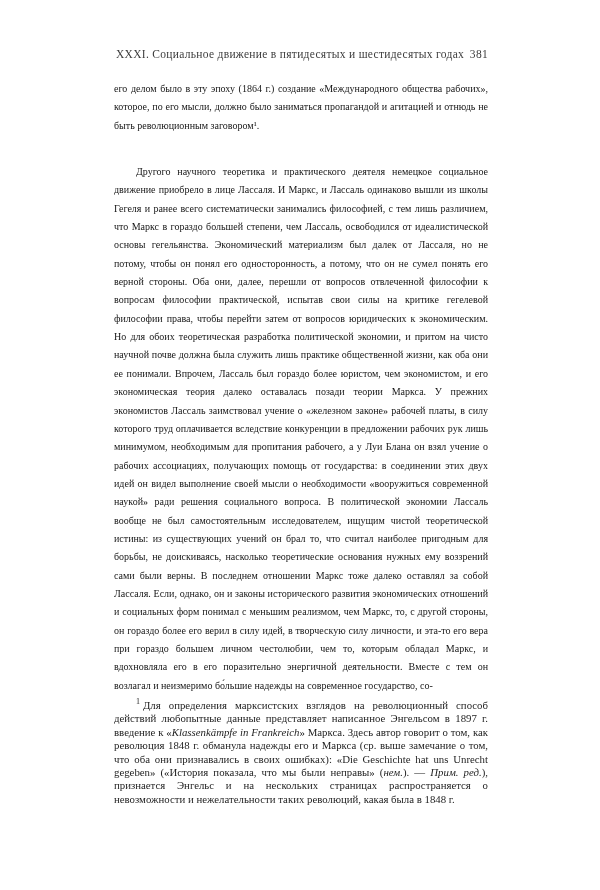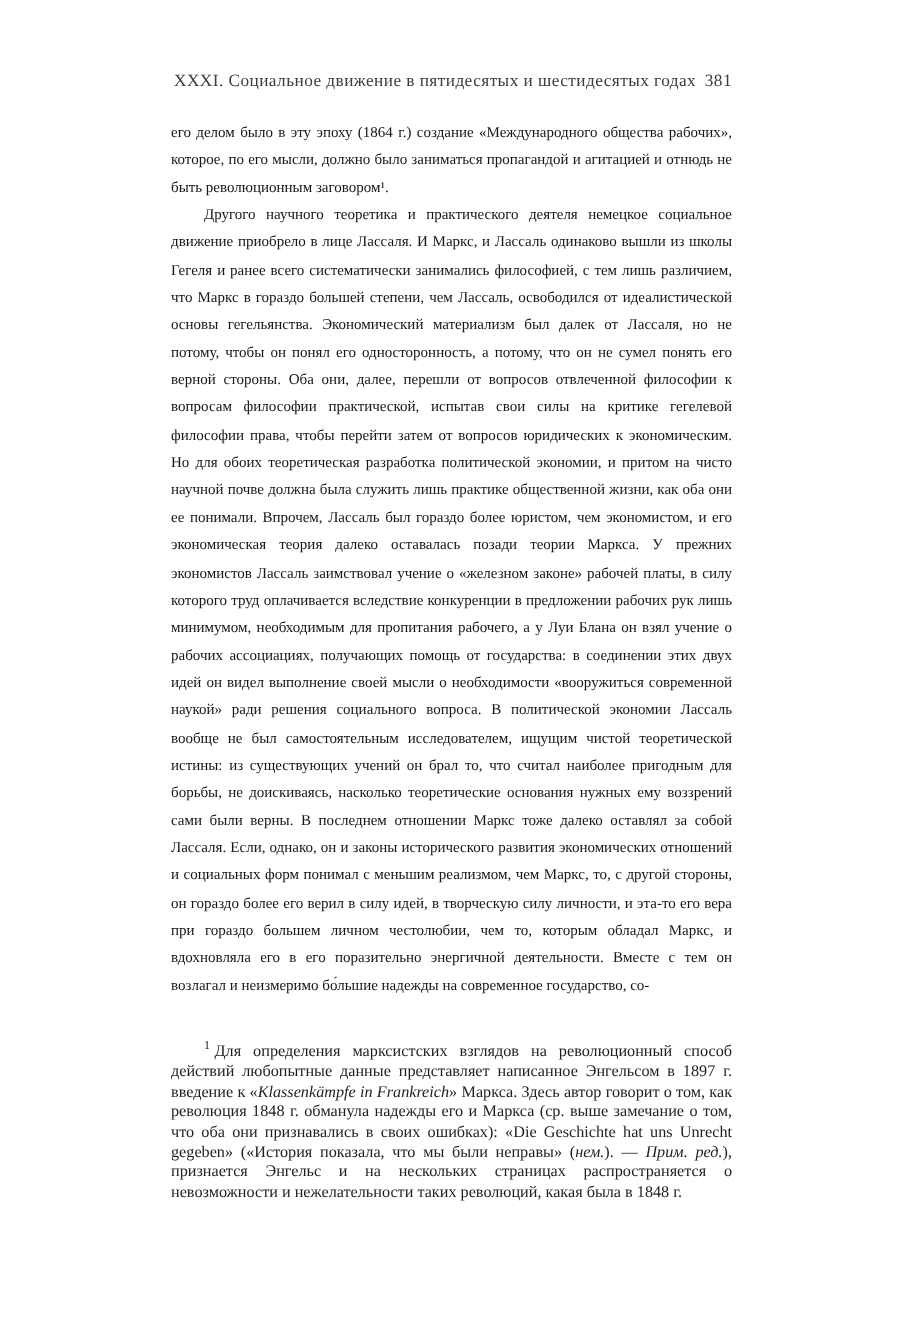--- a/index.html
+++ b/index.html
@@ -26,23 +26,23 @@
   }
   .running-head .chapter { padding-left: 2px; }
   .running-head .folio { color: #3c3c3c; }
   .body-text {
     font-size: 10px;
     line-height: 18.35px;
     text-align: justify;
     color: #161616;
   }
   .body-text p { margin: 0; }
-  .body-text p.indent { text-indent: 22px; }
+  .body-text p.indent { text-indent: 22px; margin-top: 28px; }
   .footnote {
-    margin-top: 28px;
+    margin-top: 4px;
     font-size: 10.8px;
     line-height: 13.4px;
     text-align: justify;
     color: #1e1e1e;
   }
   .footnote .fn-para { text-indent: 22px; margin: 0; }
   .footnote .it { font-style: italic; }
   .footnote sup.fn-marker { font-size: 8px; line-height: 0; margin-right: 3px; }
 </style>
 </head>

